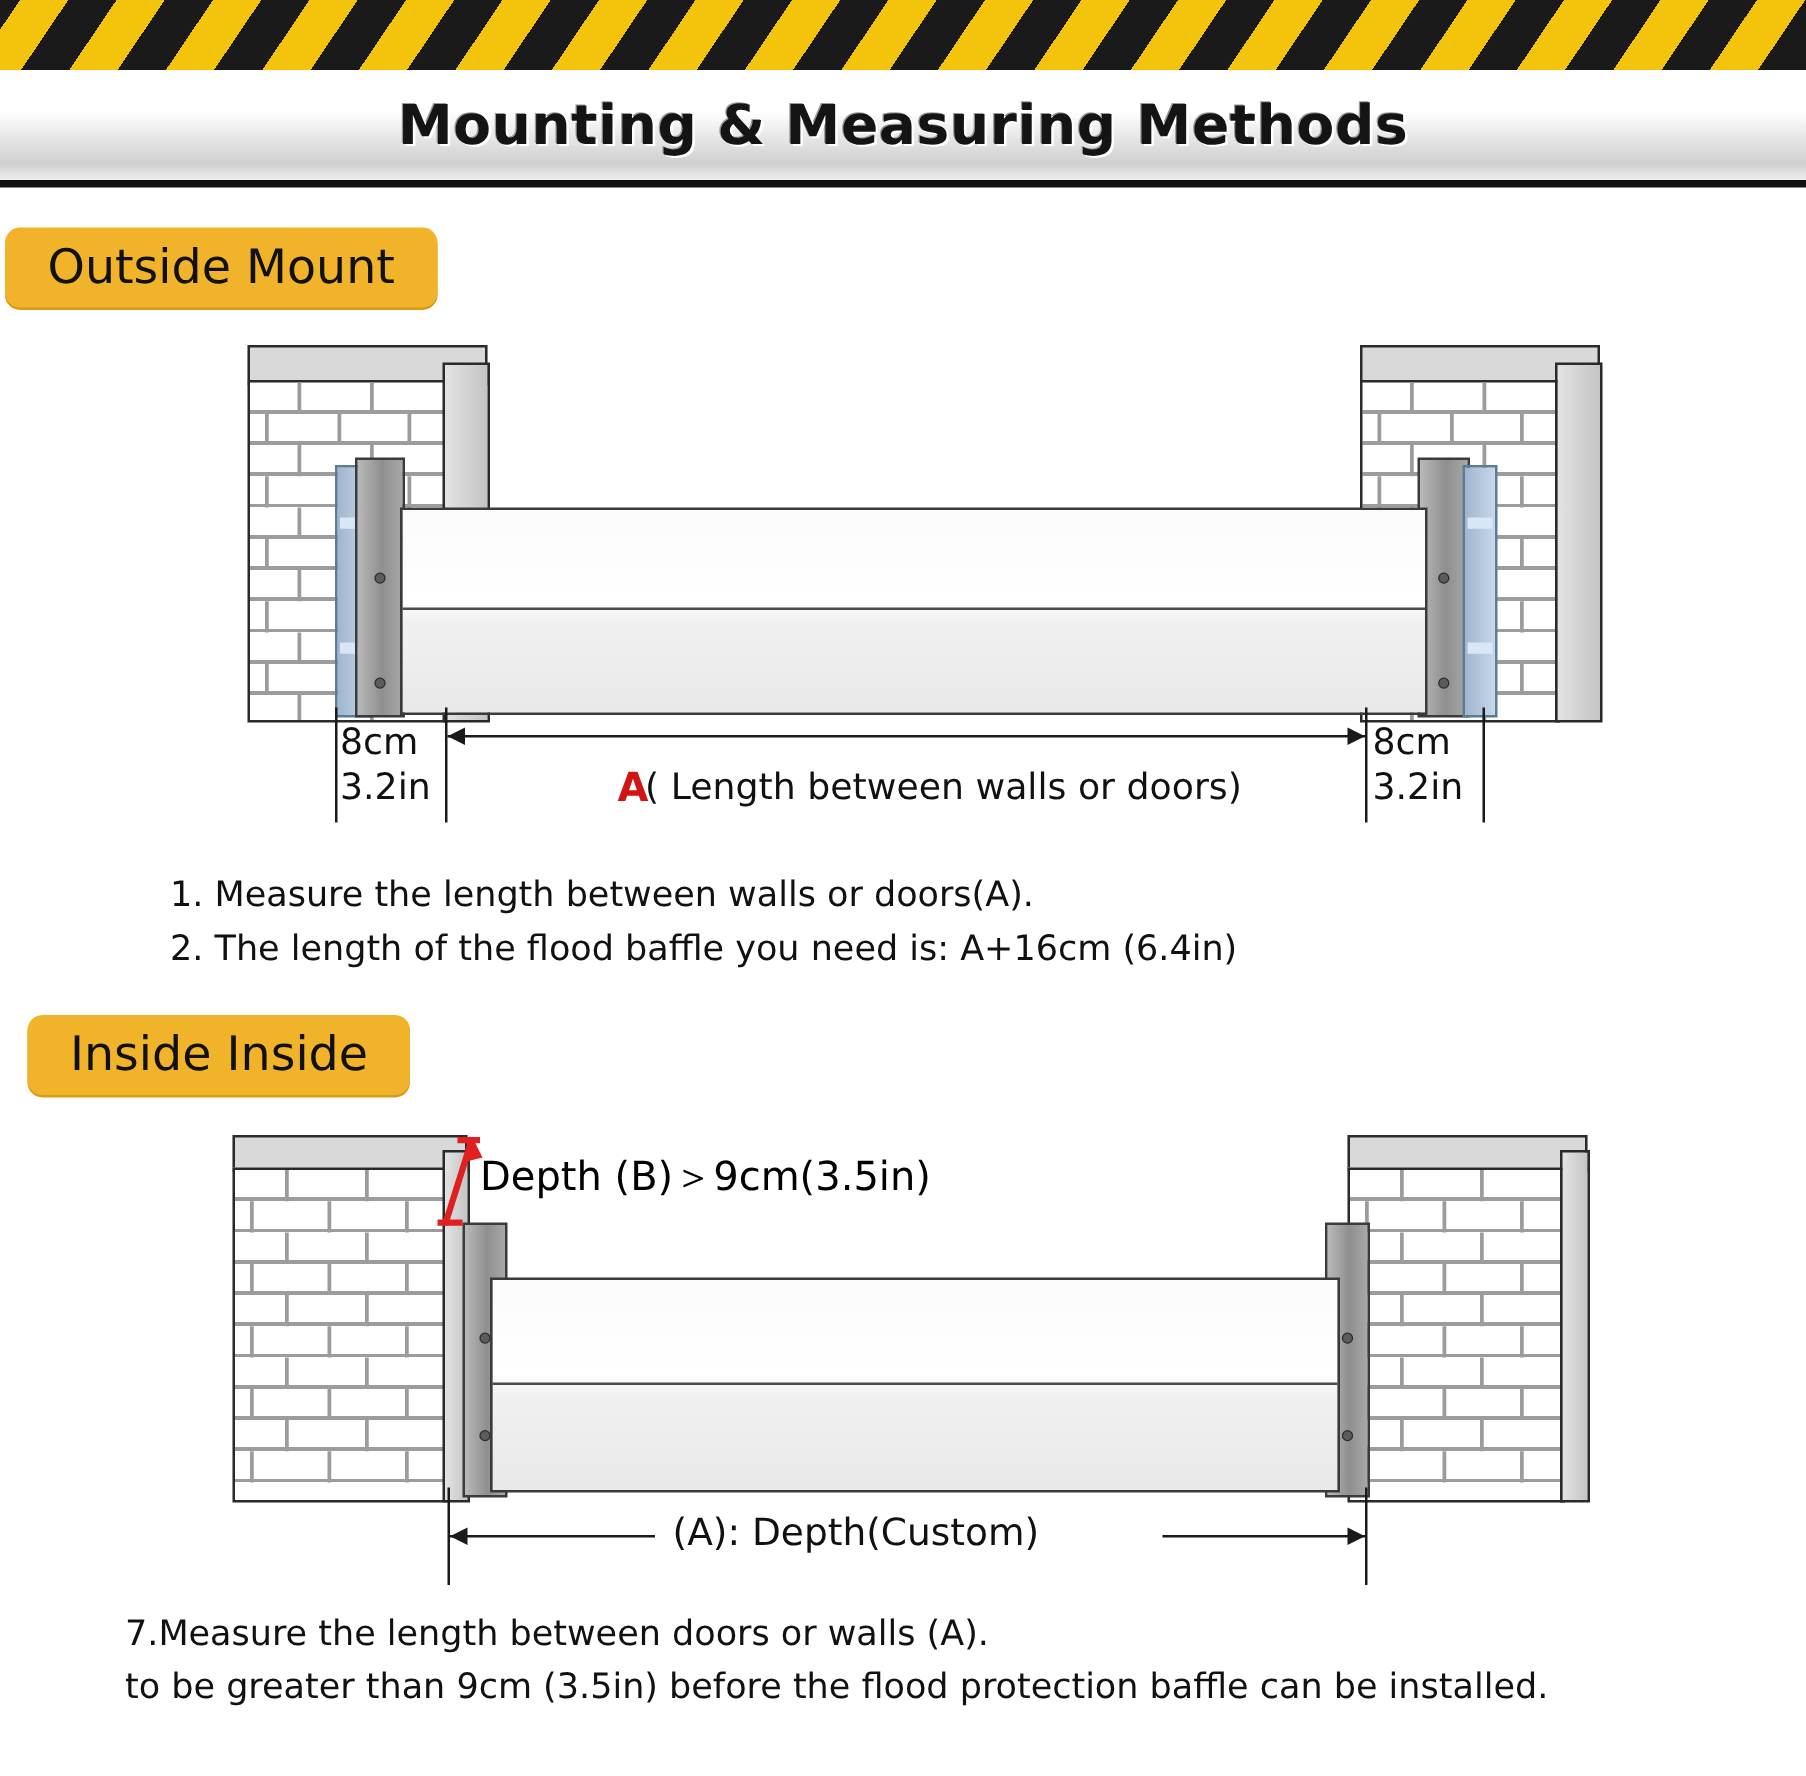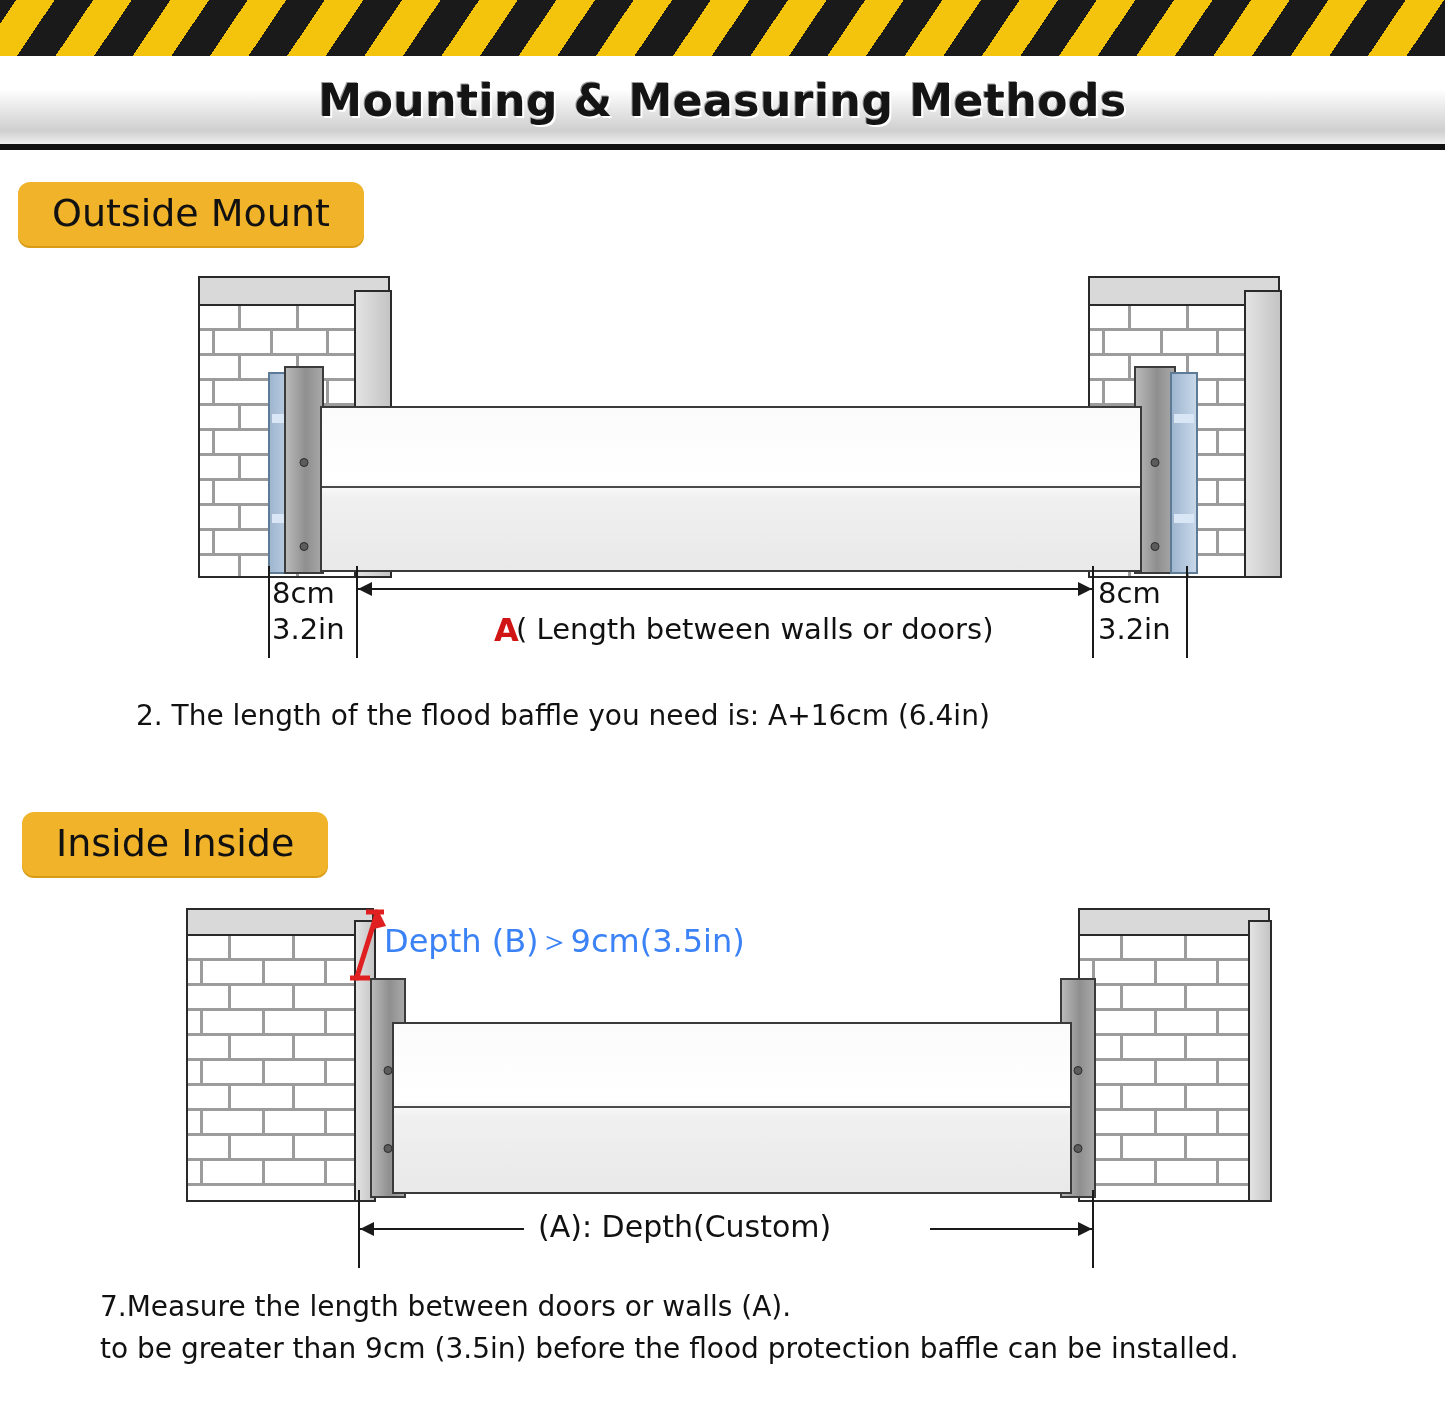--- a/index.html
+++ b/index.html
@@ -54,21 +54,21 @@
   .badge {
     position: absolute;
     background: #f0b32a;
     color: #111;
     font-size: 38px;
     padding: 12px 34px 14px 34px;
     border-radius: 12px;
     line-height: 1;
     box-shadow: 0 2px 0 #d79b16;
   }
-  #badge-outside { left: 18px; top: 182px; }
+  #badge-outside { left: 4px; top: 182px; }
   #badge-inside  { left: 22px; top: 812px; }
 
   
   .pillar { position: absolute; }
   .pillar .top-face {
     position: absolute; top: 0; left: 0;
     background: #d9d9d9;
     border: 2px solid #2a2a2a;
   }
   .brickface {
@@ -167,21 +167,21 @@
 
   
   .steps { position: absolute; font-size: 28px; color: #111; line-height: 1.55; }
   .steps div { white-space: nowrap; }
 
   .note { position: absolute; font-size: 28px; color: #111; line-height: 1.5; }
 
   .depth-label {
     position: absolute;
     font-size: 30px;
-    color: #3b82f6;
+    color: #000000;
     white-space: nowrap;
   }
   .red-arrow-svg { position: absolute; }
   .len-label {
     position: absolute;
     font-size: 30px;
     color: #111;
     white-space: nowrap;
   }
 </style>
@@ -295,20 +295,21 @@
 
 <div class="dim-text" style="left:272px; top:576px;">8cm</div>
 <div class="dim-text" style="left:272px; top:612px;">3.2in</div>
 <div class="dim-text" style="left:1098px; top:576px;">8cm</div>
 <div class="dim-text" style="left:1098px; top:612px;">3.2in</div>
 
 <div class="dim-text red" style="left:494px; top:611px; font-size:32px;">A</div>
 <div class="dim-text" style="left:516px; top:612px;">( Length between walls or doors)</div>
 
 <div class="steps" style="left:136px; top:694px;">
+  <div>1. Measure the length between walls or doors(A).</div>
   <div>2. The length of the flood baffle you need is: A+16cm (6.4in)</div>
 </div>
 
 <div class="badge" id="badge-inside">Inside Inside</div>
 
 <div class="pillar" style="left:186px; top:908px; width:186px; height:292px;">
   <div class="top-face" style="left:0; top:0; width:184px; height:26px;"></div>
   <div class="brickface" style="left:0; top:26px; width:168px; height:264px;">
     <div class="brick-v" style="left:40px; top:0; height:25px;"></div>
     <div class="brick-v" style="left:104px; top:0; height:25px;"></div>

